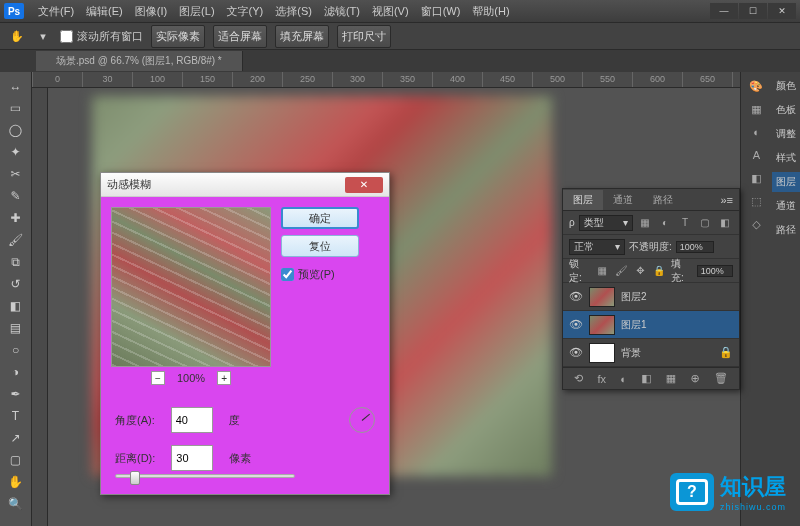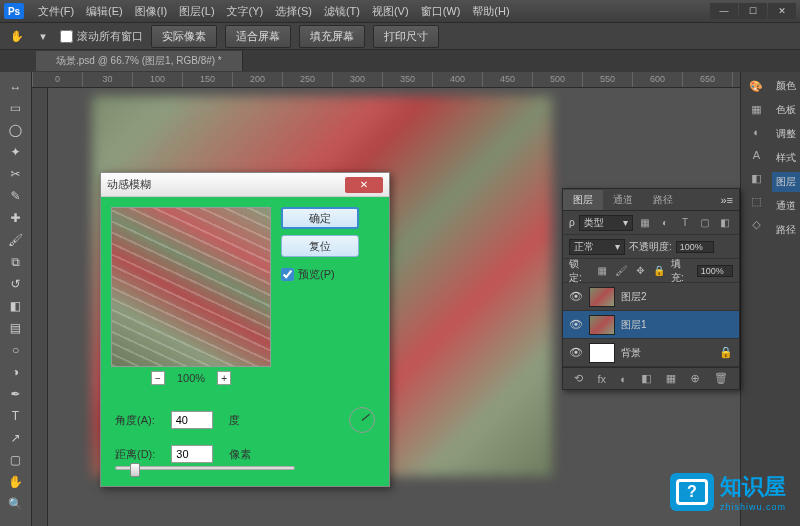--- a/index.html
+++ b/index.html
@@ -5,55 +5,55 @@
 *{margin:0;padding:0;box-sizing:border-box;font-family:"Microsoft YaHei",sans-serif;}
 body{width:800px;height:526px;background:#535353;overflow:hidden;position:relative;color:#ccc;font-size:11px;}
 .menubar{height:22px;background:linear-gradient(#505050,#3d3d3d);display:flex;align-items:center;padding:0 4px;}
 .ps-logo{width:20px;height:16px;background:#1473e6;color:#fff;font-weight:bold;font-size:10px;display:flex;align-items:center;justify-content:center;border-radius:2px;margin-right:8px;}
 .menu-item{padding:0 6px;font-size:11px;cursor:default;}
 .window-controls{margin-left:auto;display:flex;gap:1px;}
 .win-btn{width:28px;height:16px;background:#3a3a3a;display:flex;align-items:center;justify-content:center;font-size:9px;}
 .optbar{height:28px;background:#424242;border-top:1px solid #2a2a2a;border-bottom:1px solid #2a2a2a;display:flex;align-items:center;padding:0 8px;gap:8px;}
 .opt-icon{width:18px;height:18px;display:flex;align-items:center;justify-content:center;}
 .opt-check{display:flex;align-items:center;gap:4px;}
-.opt-btn{background:linear-gradient(#5a5a5a,#4a4a4a);border:1px solid #2a2a2a;padding:3px 10px;border-radius:2px;font-size:11px;color:#ddd;}
+.opt-btn{background:linear-gradient(#5a5a5a,#4a4a4a);border:1px solid #2a2a2a;padding:3px 4px;border-radius:2px;font-size:11px;color:#ddd;}
 .tabbar{height:22px;background:#3a3a3a;display:flex;align-items:center;padding-left:36px;}
 .doc-tab{padding:3px 20px;font-size:10px;color:#bbb;border-right:1px solid #2a2a2a;}
 .doc-tab.active{background:#535353;}
 .workspace{position:absolute;top:72px;left:0;right:0;bottom:0;display:flex;}
 .toolbar{width:32px;background:#535353;border-right:1px solid #2a2a2a;display:flex;flex-direction:column;align-items:center;padding-top:4px;gap:2px;}
 .tool{width:22px;height:20px;display:flex;align-items:center;justify-content:center;color:#ccc;font-size:12px;border-radius:2px;}
 .ruler-h{position:absolute;top:72px;left:32px;right:60px;height:16px;background:#4a4a4a;border-bottom:1px solid #2a2a2a;display:flex;overflow:hidden;z-index:1;}
 .ruler-h span{flex:0 0 50px;text-align:center;font-size:9px;color:#999;border-left:1px solid #666;padding-top:2px;}
 .ruler-v{position:absolute;top:88px;left:32px;width:16px;bottom:0;background:#4a4a4a;border-right:1px solid #2a2a2a;z-index:1;}
 .canvas-area{flex:1;position:relative;padding:16px 0 0 16px;overflow:hidden;}
 .canvas{position:absolute;top:24px;left:60px;width:460px;height:380px;background:linear-gradient(135deg,#7a8a6a 0%,#8a9a7a 10%,#c05050 35%,#b04040 40%,#7a8a6a 55%,#c05050 70%,#8a9a7a 85%,#6a7a5a 100%);filter:blur(6px);}
 .canvas::after{content:"";position:absolute;inset:0;background:repeating-linear-gradient(25deg,rgba(255,255,255,0.15) 0 2px,transparent 2px 12px);}
 .right-strip{width:32px;background:#424242;border-left:1px solid #2a2a2a;display:flex;flex-direction:column;align-items:center;padding-top:4px;gap:3px;}
 .strip-icon{width:20px;height:20px;display:flex;align-items:center;justify-content:center;color:#aaa;}
 .right-labels{width:28px;background:#424242;display:flex;flex-direction:column;padding-top:4px;gap:4px;font-size:10px;text-align:center;}
 .lbl{padding:3px 0;}
 .lbl.active{background:#2a5a8a;}
 
-.dialog{position:absolute;top:172px;left:100px;width:290px;background:#22c55e;border:1px solid #888;box-shadow:2px 2px 8px rgba(0,0,0,0.5);z-index:20;}
+.dialog{position:absolute;top:172px;left:100px;width:290px;background:#d946ef;border:1px solid #888;box-shadow:2px 2px 8px rgba(0,0,0,0.5);z-index:20;}
 .dlg-title{height:24px;background:linear-gradient(#fdfdfd,#e5e5e5);display:flex;align-items:center;padding:0 6px;font-size:11px;color:#333;border-bottom:1px solid #ccc;}
 .dlg-close{margin-left:auto;width:38px;height:16px;background:#c75050;color:#fff;display:flex;align-items:center;justify-content:center;font-size:10px;border-radius:2px;}
 .dlg-body{padding:10px;display:flex;gap:10px;}
 .preview-box{width:160px;}
 .preview-img{width:160px;height:160px;border:1px solid #999;background:linear-gradient(30deg,#6a7a5a,#8a9a7a 25%,#b05050 45%,#7a8a6a 60%,#c06060 75%,#8a9a7a);position:relative;overflow:hidden;}
 .preview-img::after{content:"";position:absolute;inset:0;background:repeating-linear-gradient(25deg,rgba(255,255,255,0.2) 0 2px,transparent 2px 10px);}
 .zoom-row{display:flex;align-items:center;justify-content:center;gap:12px;margin-top:4px;font-size:11px;color:#333;}
 .zoom-btn{width:14px;height:14px;border:1px solid #999;display:flex;align-items:center;justify-content:center;font-size:10px;background:#fff;}
 .dlg-right{display:flex;flex-direction:column;gap:6px;align-items:stretch;}
 .dlg-btn{width:78px;height:22px;border:1px solid #8ab4d8;background:linear-gradient(#eaf4fc,#cfe6f7);border-radius:3px;font-size:11px;color:#333;}
 .dlg-btn.primary{border:2px solid #3a8ad0;}
 .dlg-check{display:flex;align-items:center;gap:4px;font-size:11px;color:#333;margin-top:4px;}
 .dlg-params{padding:0 14px 16px;color:#333;font-size:11px;}
 .param-row{display:flex;align-items:center;gap:16px;margin-top:12px;}
-.param-row input[type=text]{width:42px;height:18px;border:1px solid #999;padding:4px 4px;font-size:11px;}
+.param-row input[type=text]{width:42px;height:18px;border:1px solid #999;padding:12px 4px;font-size:11px;}
 .angle-dial{width:26px;height:26px;border:1px solid #999;border-radius:50%;position:relative;}
 .angle-dial::after{content:"";position:absolute;width:10px;height:1px;background:#333;top:50%;left:50%;transform:rotate(-40deg);transform-origin:left;}
 .slider{width:180px;height:4px;background:#ddd;border:1px solid #aaa;border-radius:2px;margin-top:3px;position:relative;}
 .slider::after{content:"";position:absolute;left:14px;top:-4px;width:8px;height:12px;background:linear-gradient(#fff,#ccc);border:1px solid #888;border-radius:2px;}
 
 .layers{position:absolute;top:188px;right:60px;width:178px;background:#424242;border:1px solid #2a2a2a;box-shadow:2px 2px 6px rgba(0,0,0,0.5);z-index:15;}
 .layers-tabs{height:22px;display:flex;align-items:center;border-bottom:1px solid #2a2a2a;}
 .ltab{padding:3px 10px;font-size:10px;color:#aaa;}
 .ltab.active{background:#535353;color:#ddd;}
 .ltab-close{margin-left:auto;padding:0 6px;}

